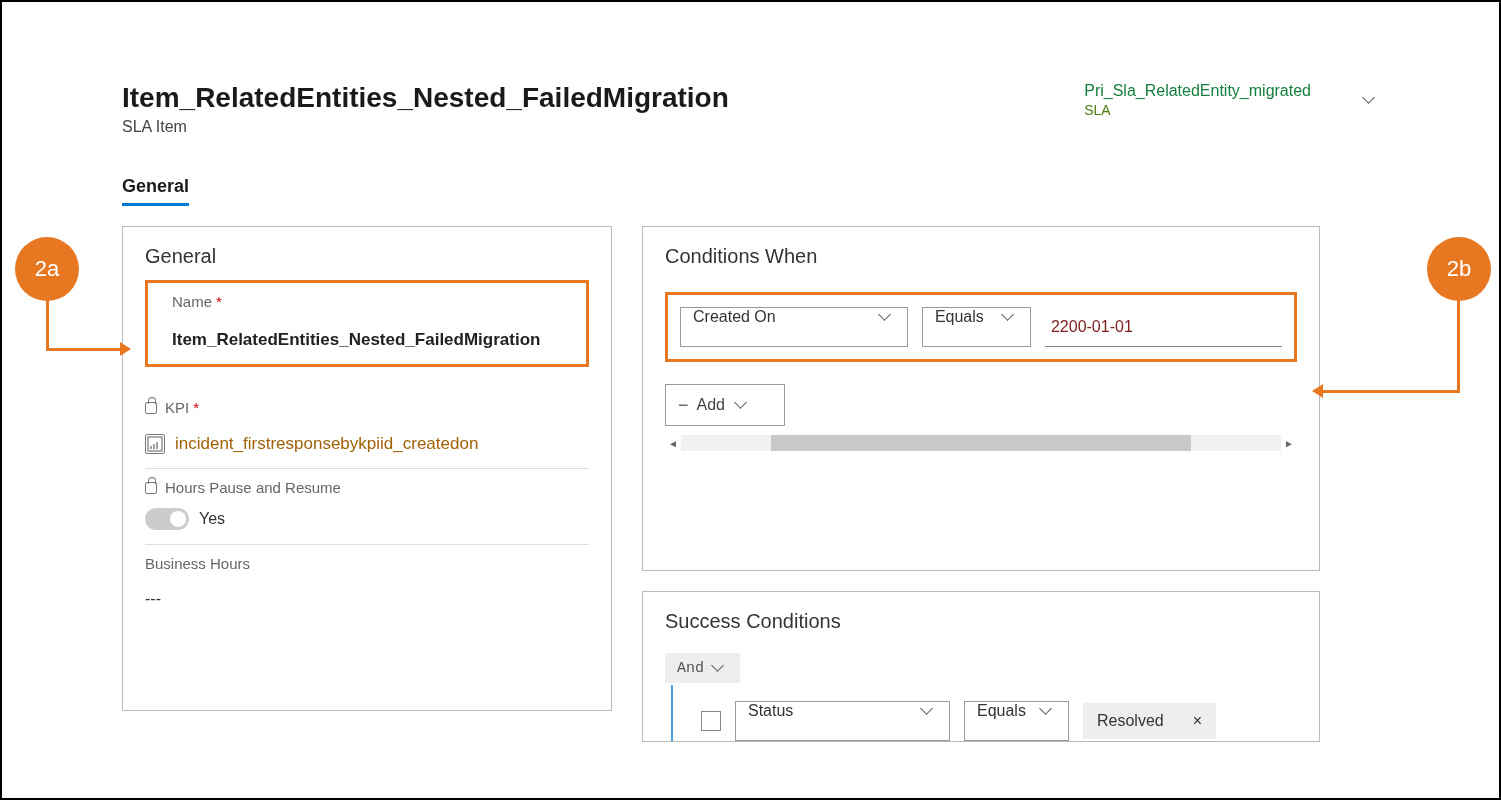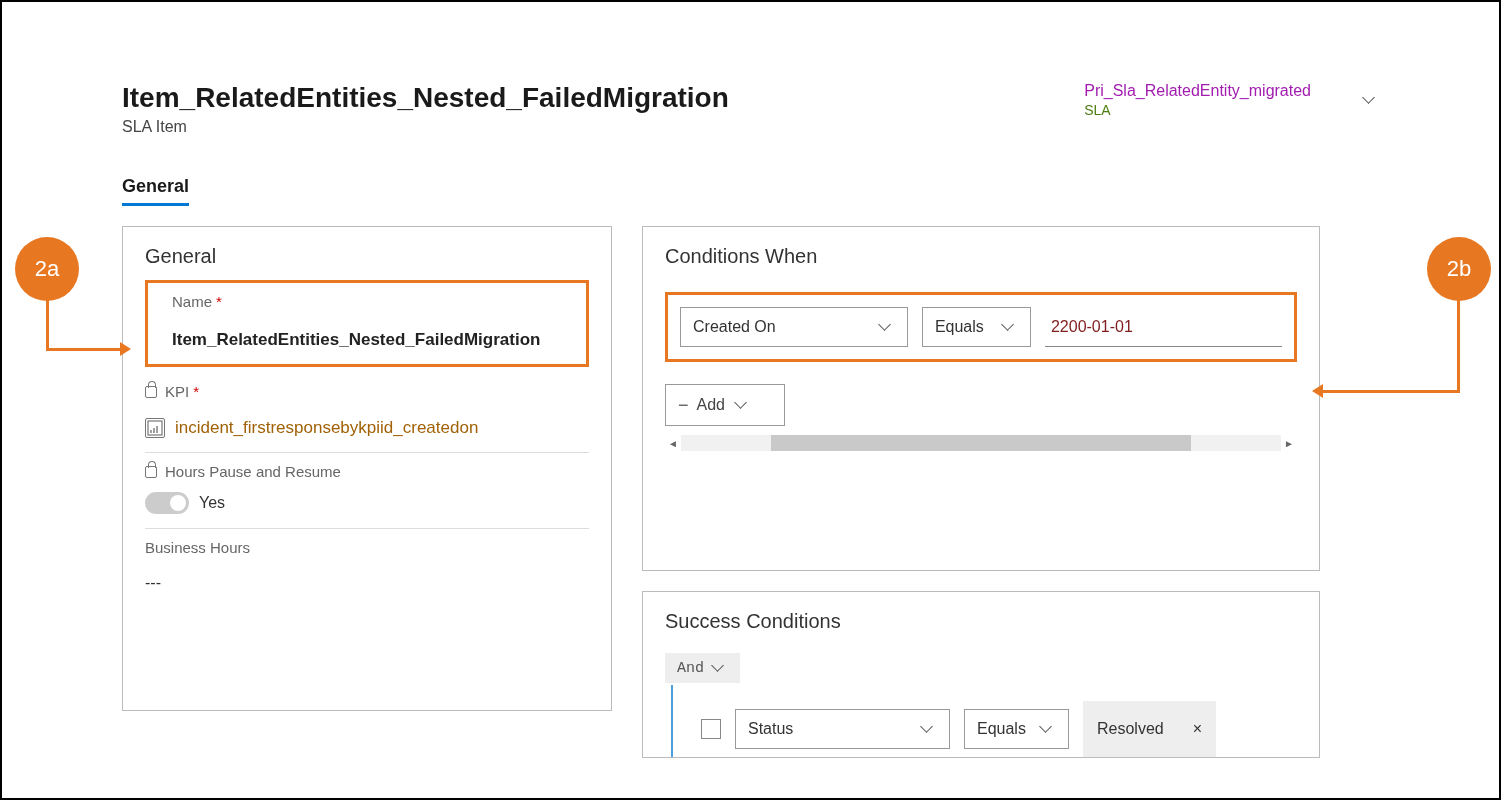--- a/index.html
+++ b/index.html
@@ -9,73 +9,73 @@
   width: 1501px;
   height: 800px;
   position: relative;
   border: 2px solid #000;
   overflow: hidden;
 }
 .header-row { display: flex; justify-content: space-between; align-items: flex-start; padding: 80px 120px 0 120px; }
 .page-title { font-size: 28px; font-weight: 600; color: #1a1a1a; }
 .page-subtitle { font-size: 16px; color: #444; margin-top: 4px; }
 .header-right { display: flex; align-items: center; gap: 50px; }
-.header-link { color: #a21caf; font-size: 16px; font-weight: 400; }
+.header-link { color: #15803d; font-size: 16px; font-weight: 400; }
 .header-sublabel { font-size: 14px; color: #4d7c0f; margin-top: 2px; }
 .chevron-down { width: 18px; height: 18px; position: relative; }
 .chevron-down::before {
   content: ''; position: absolute; top: 2px; left: 3px;
   width: 8px; height: 8px; border-right: 1.5px solid #555; border-bottom: 1.5px solid #555;
   transform: rotate(45deg);
 }
 .tabs { margin: 40px 0 0 120px; }
 .tab { display: inline-block; font-size: 18px; font-weight: 600; color: #1a1a1a; padding-bottom: 6px; border-bottom: 3px solid #0078d4; cursor: pointer; }
 .content-row { display: flex; gap: 30px; padding: 20px 120px 0 120px; }
 .panel { border: 1px solid #bbb; padding: 18px 22px; background: #fff; }
 .panel-left { width: 490px; height: 485px; }
 .panel-right { width: 678px; }
 .panel-title { font-size: 20px; color: #333; margin-bottom: 12px; }
 .field-block { border-bottom: 1px solid #ddd; padding: 10px 0 14px 0; }
 .field-block:last-child { border-bottom: none; }
-.highlight-box { border: 3px solid #e87722; padding: 10px 24px 14px 24px; margin-bottom: 6px; }
+.highlight-box { border: 3px solid #e87722; padding: 10px 24px 14px 24px; margin-bottom: 22px; }
 .field-label { font-size: 15px; color: #666; display: flex; align-items: center; gap: 4px; }
 .req-star { color: #c00; }
 .field-value { font-size: 17px; font-weight: 600; color: #222; margin-top: 20px; }
 .lock-icon { display: inline-block; width: 12px; height: 12px; border: 1.2px solid #777; border-radius: 2px; position: relative; margin-right: 4px; }
 .lock-icon::before { content:''; position:absolute; top:-6px; left:2px; width:6px; height:6px; border:1.2px solid #777; border-bottom:none; border-radius: 4px 4px 0 0; }
 .kpi-row { display:flex; align-items:center; gap:10px; margin-top:18px; }
 .kpi-icon { width:20px; height:20px; border:1.5px solid #777; border-radius:2px; position:relative; display:inline-flex; align-items:center; justify-content:center; font-size:10px; color:#777; }
 .kpi-link { color:#a16207; font-size:17px; }
 .toggle-row { display:flex; align-items:center; gap:10px; margin-top:12px; }
 .toggle { width:44px; height:22px; background:#ccc; border-radius:11px; position:relative; }
 .toggle::after { content:''; position:absolute; right:3px; top:3px; width:16px; height:16px; background:#fff; border-radius:50%; }
 .toggle-label { font-size:16px; color:#333; }
 .bh-value { font-size:16px; color:#333; margin-top:18px; }
 
 .applicable-panel { height: 345px; position: relative; }
 .cond-highlight { border:3px solid #e87722; padding:12px; margin-top:24px; display:flex; gap:14px; align-items:center; }
-.dropdown { border:1px solid #999; height:40px; display:flex; align-items:center; justify-content:space-between; padding:0 12px; font-size:16px; color:#333; background:#fff; cursor:pointer; }
+.dropdown { border:1px solid #999; height:40px; display:flex; justify-content:space-between; padding:0 12px; font-size:16px; color:#333; background:#fff; cursor:pointer; }
 .dd-field { width:235px; }
 .dd-op { width:112px; }
 .text-input { height:40px; border:none; border-bottom:1px solid #888; font-size:16px; color:#7f1d1d; padding:0 6px; width:245px; background:#fff; }
 .add-btn { border:1px solid #999; height:42px; width:120px; display:flex; align-items:center; padding:0 12px; font-size:16px; color:#444; margin-top:22px; gap:8px; cursor:pointer; }
 .add-minus { font-size:18px; color:#555; }
 .scrollbar-row { display:flex; align-items:center; margin-top:8px; height:18px; }
 .scroll-arrow { width:16px; text-align:center; color:#666; font-size:10px; }
 .scroll-track { flex:1; height:16px; background:#f1f1f1; position:relative; }
 .scroll-thumb { position:absolute; left:15%; width:70%; height:100%; background:#c9c9c9; }
 
 .success-panel { margin-top:20px; padding-bottom: 0; }
 .and-pill { display:inline-flex; align-items:center; gap:6px; background:#eee; padding:6px 12px; font-size:15px; color:#555; margin-top:8px; cursor:pointer;font-family:Liberation Mono, monospace; }
 .tree-line { border-left:2px solid #4aa0d8; margin-left:6px; padding:16px 0 0 28px; margin-top:2px; }
 .cond-row { display:flex; align-items:center; gap:14px; }
 .checkbox { width:20px; height:20px; border:1.5px solid #888; background:#fff; }
 .dd-status { width:215px; }
 .dd-eq2 { width:105px; }
-.resolved-box { background:#eee; height:56px; display:flex; align-items:center; padding:0 14px; font-size:16px; color:#333; width:133px; justify-content:space-between; }
+.resolved-box { background:#eee; height:36px; display:flex; align-items:center; padding:0 14px; font-size:16px; color:#333; width:133px; justify-content:space-between; }
 
 .callout { position:absolute; width:64px; height:64px; border-radius:50%; background:#e87722; color:#fff; font-size:22px; display:flex; align-items:center; justify-content:center; z-index:10; }
 .callout-2a { top:235px; left:13px; }
 .callout-2b { top:235px; right:8px; }
 .arrow-line { position:absolute; background:#e87722; z-index:9; }
 .arrow-2a-v { top:298px; left:44px; width:3px; height:50px; }
 .arrow-2a-h { top:346px; left:44px; width:78px; height:3px; }
 .arrow-2a-head { position:absolute; top:340px; left:118px; width:0; height:0; border-top:7px solid transparent; border-bottom:7px solid transparent; border-left:11px solid #e87722; z-index:9; }
 .arrow-2b-v { top:298px; right:39px; width:3px; height:92px; }
 .arrow-2b-h { top:388px; right:39px; width:140px; height:3px; }

